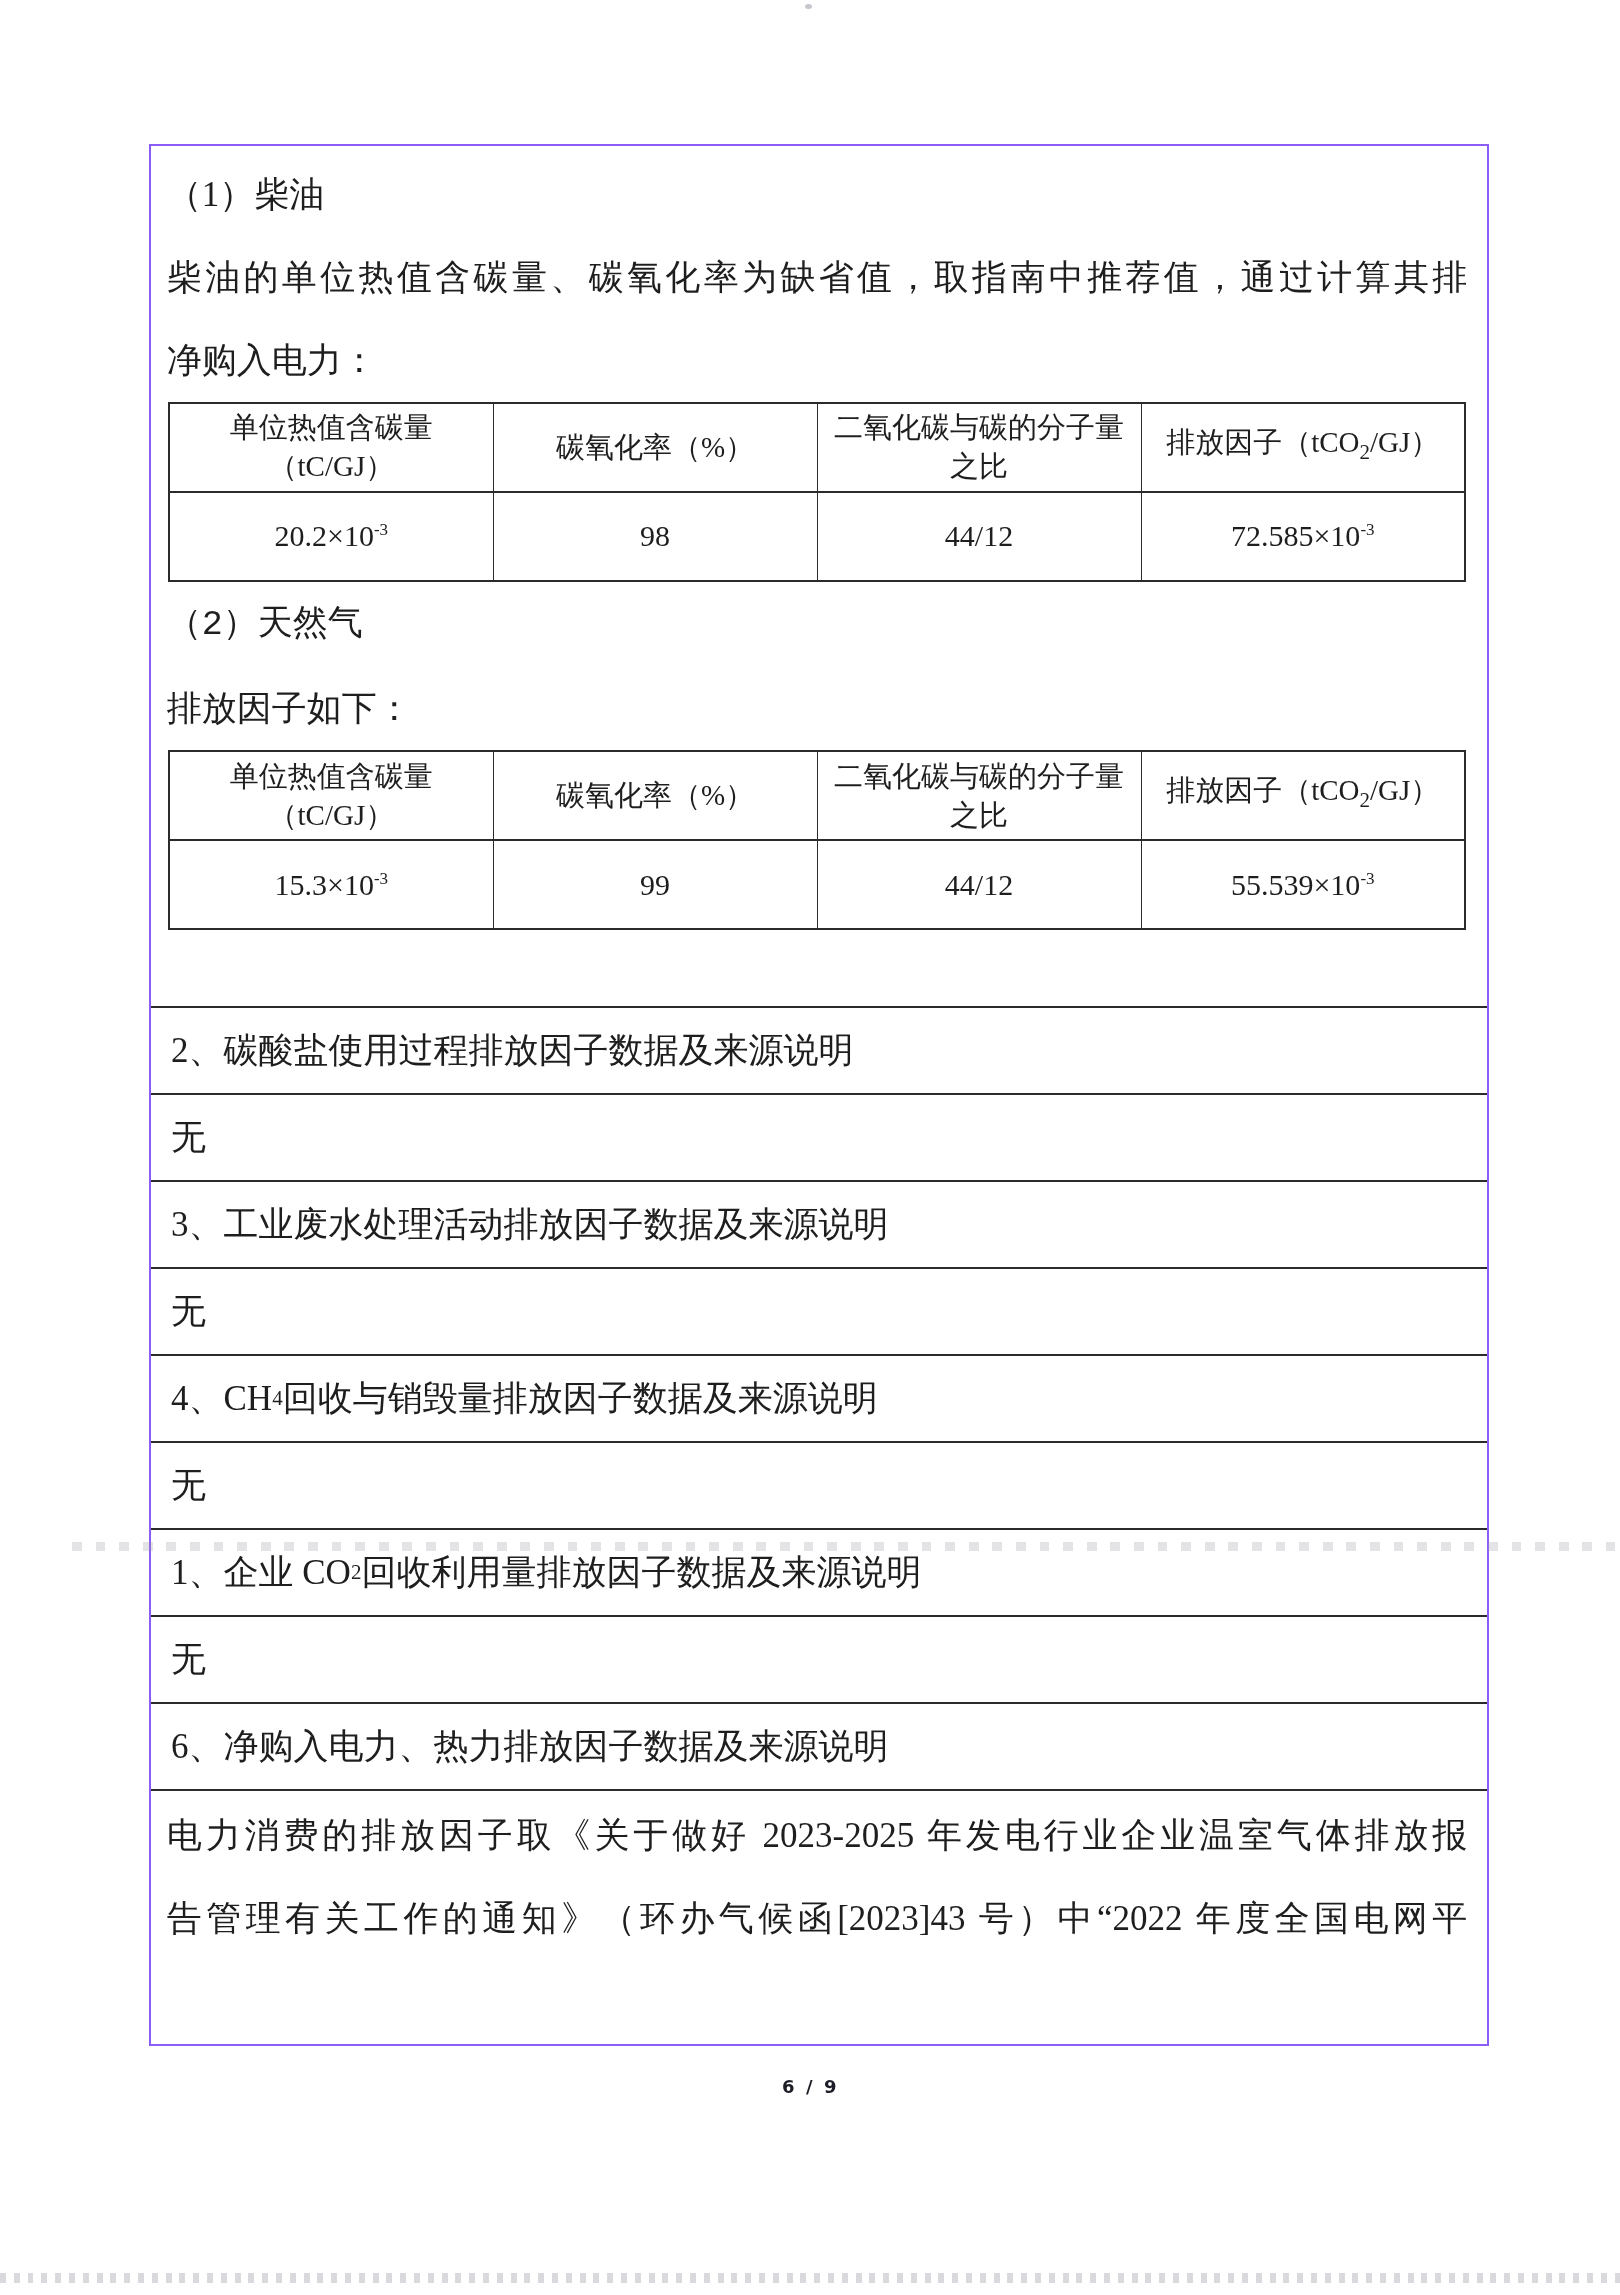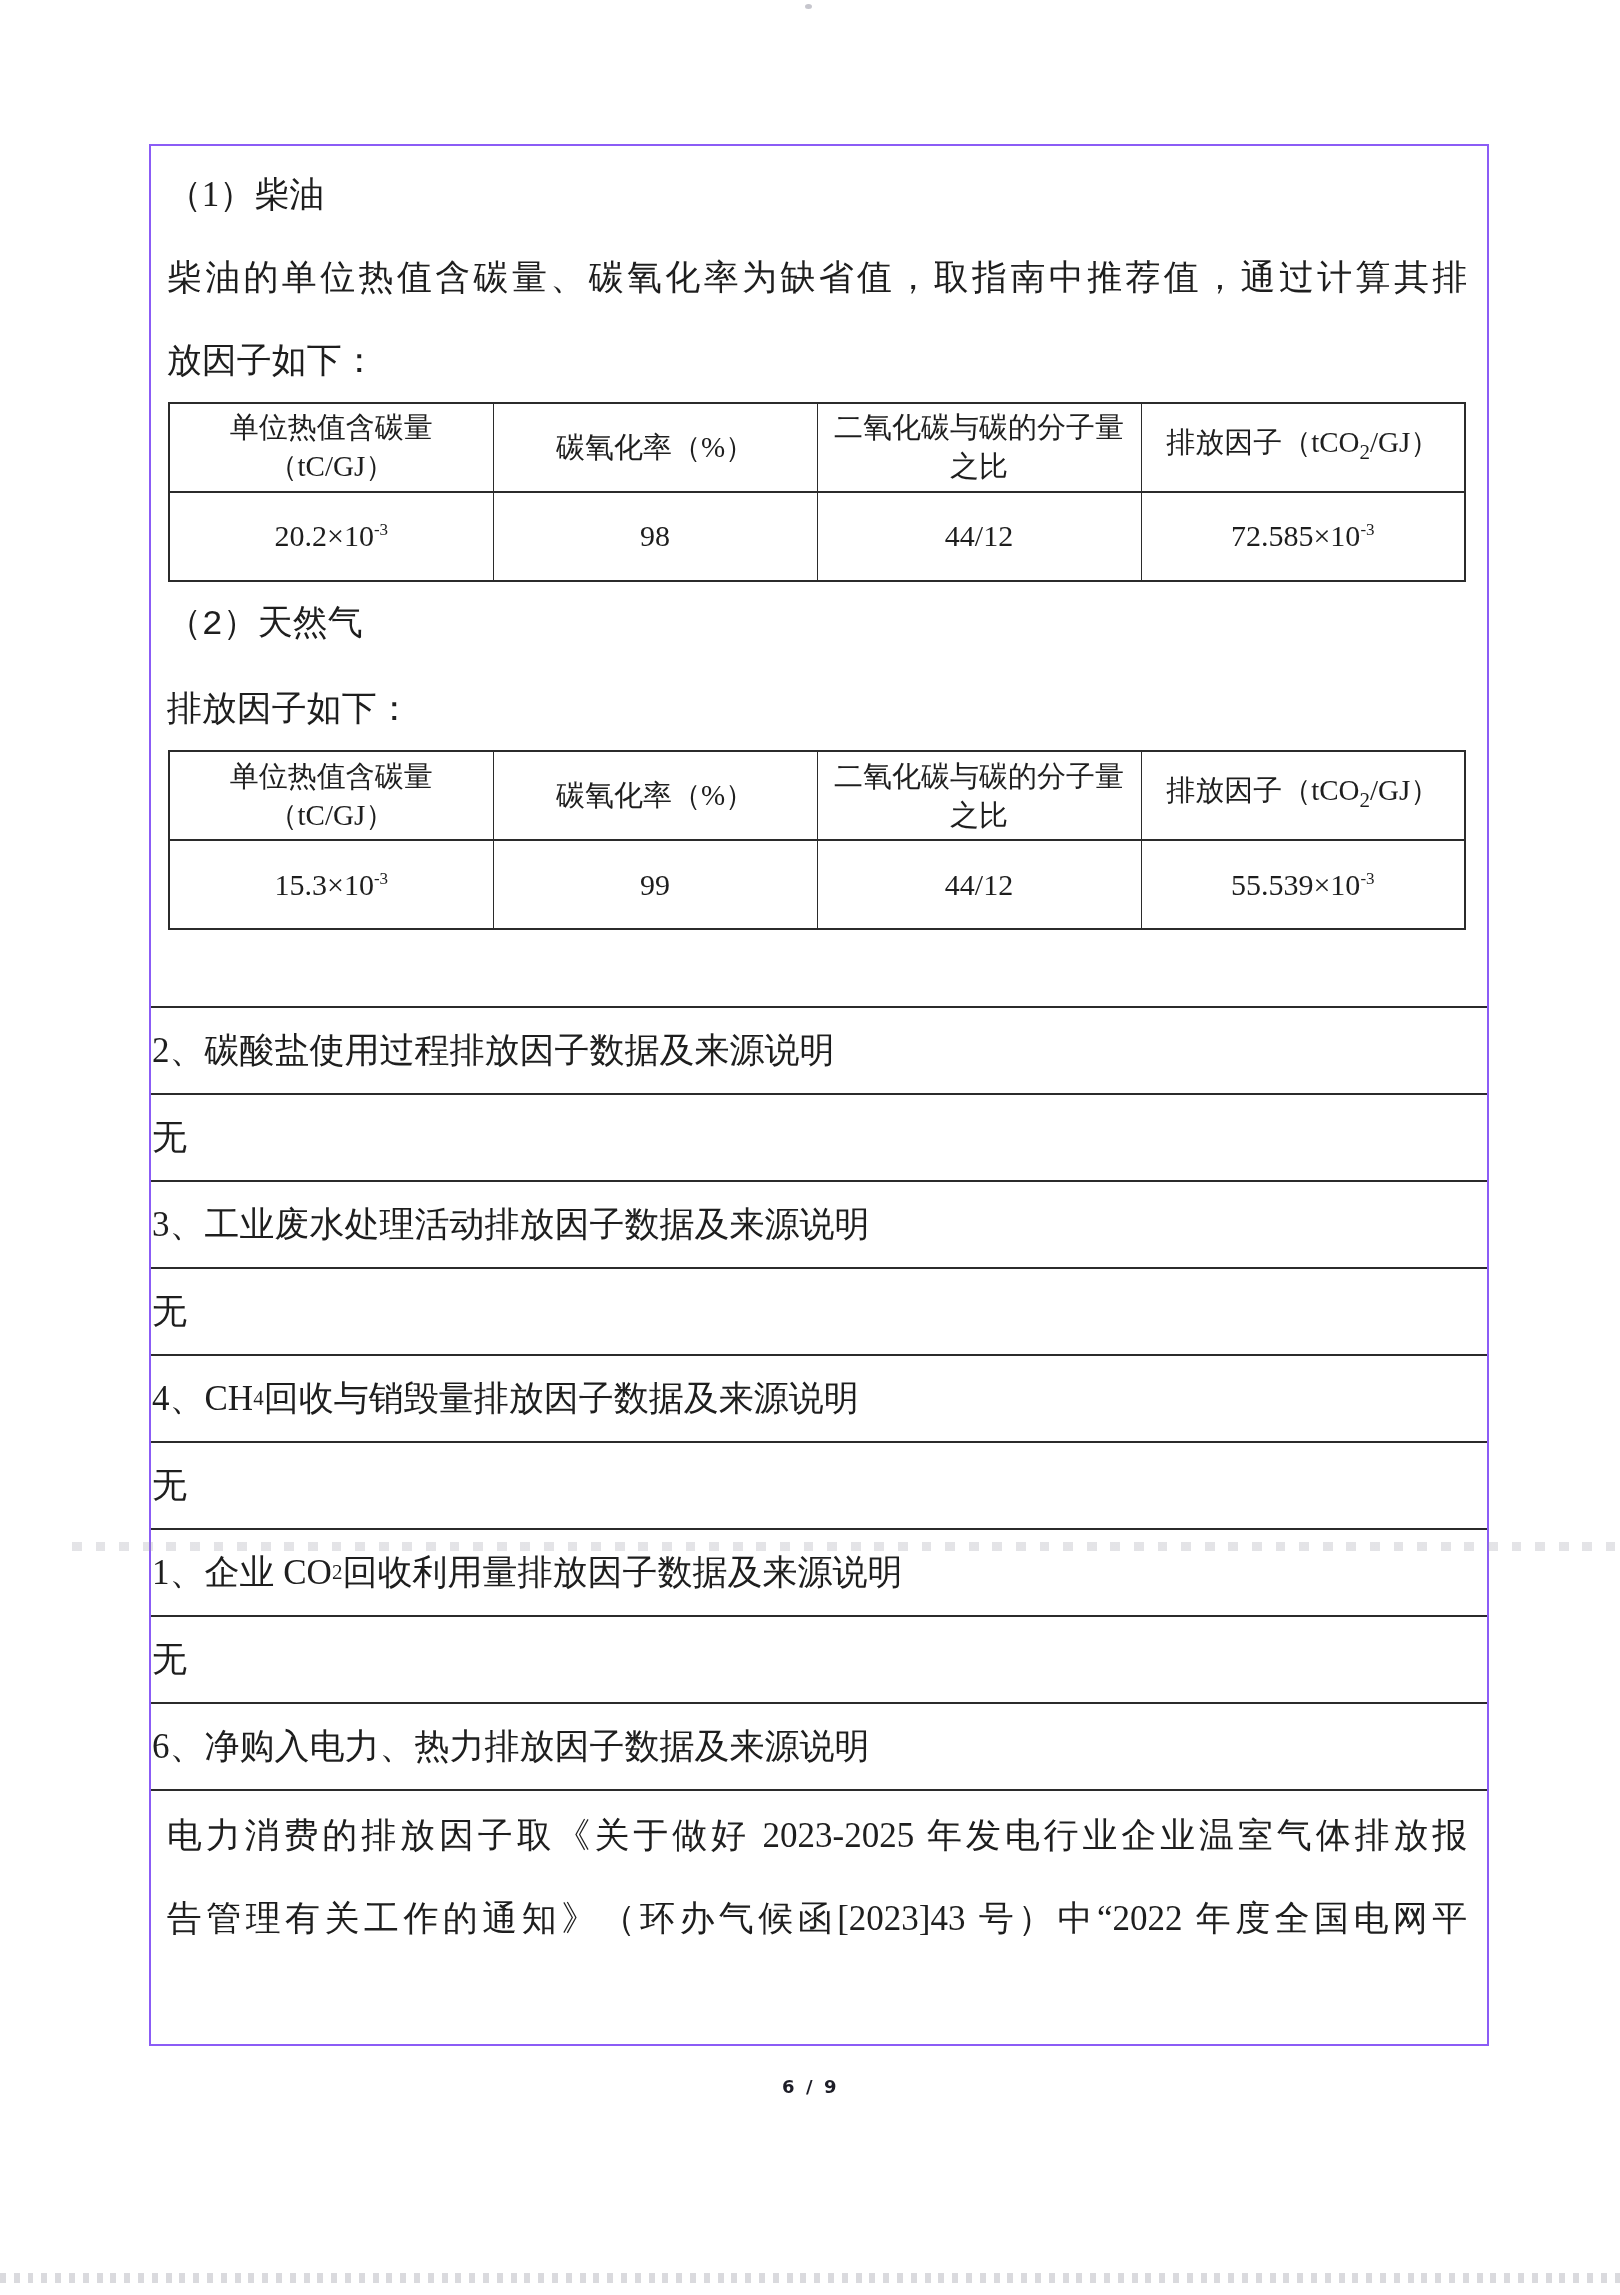--- a/index.html
+++ b/index.html
@@ -28,21 +28,21 @@
   }
   .factor-table thead th{
     height:87px;font-size:29px;font-weight:normal;line-height:39px;
     border-bottom:2.6px solid #2b2b2b;
   }
   .factor-table tbody td{height:87px;font-size:30px;}
   sup.exp{font-size:17px;vertical-align:super;letter-spacing:0;}
   sub.chem{font-size:21px;}
   .row{
     height:87px;border-top:2px solid #2b2b2b;box-sizing:border-box;
-    display:flex;align-items:center;padding-left:1px;font-size:35px;
+    display:flex;align-items:center;padding-left:20px;font-size:35px;
     white-space:nowrap;
   }
   .last-row{flex:1;border-top:2px solid #2b2b2b;box-sizing:border-box;padding:2.6px 19.7px 0 15.8px;}
   .page-footer{
     position:absolute;top:2076px;left:0;width:100%;text-align:center;
     font-family:"DejaVu Sans","Liberation Sans",sans-serif;font-weight:bold;
     font-size:18px;color:#1d1d27;letter-spacing:2.6px;
   }
   .band-mid{
     position:absolute;left:72px;top:1542px;width:1543px;height:8.5px;
@@ -64,21 +64,21 @@
 </head>
 <body>
 
 <div class="speck"></div>
 
 <div class="outer-box">
 
   <div class="sec1">
     <div class="line">（1）柴油</div>
     <div class="line just">柴油的单位热值含碳量、碳氧化率为缺省值，取指南中推荐值，通过计算其排</div>
-    <div class="line">放因子如下：</div>
+    <div class="line">净购入电力：</div>
 
     <table class="factor-table">
       <thead>
         <tr>
           <th>
             <div>单位热值含碳量</div>
             <div>（tC/GJ）</div>
           </th>
           <th>碳氧化率（%）</th>
           <th>

